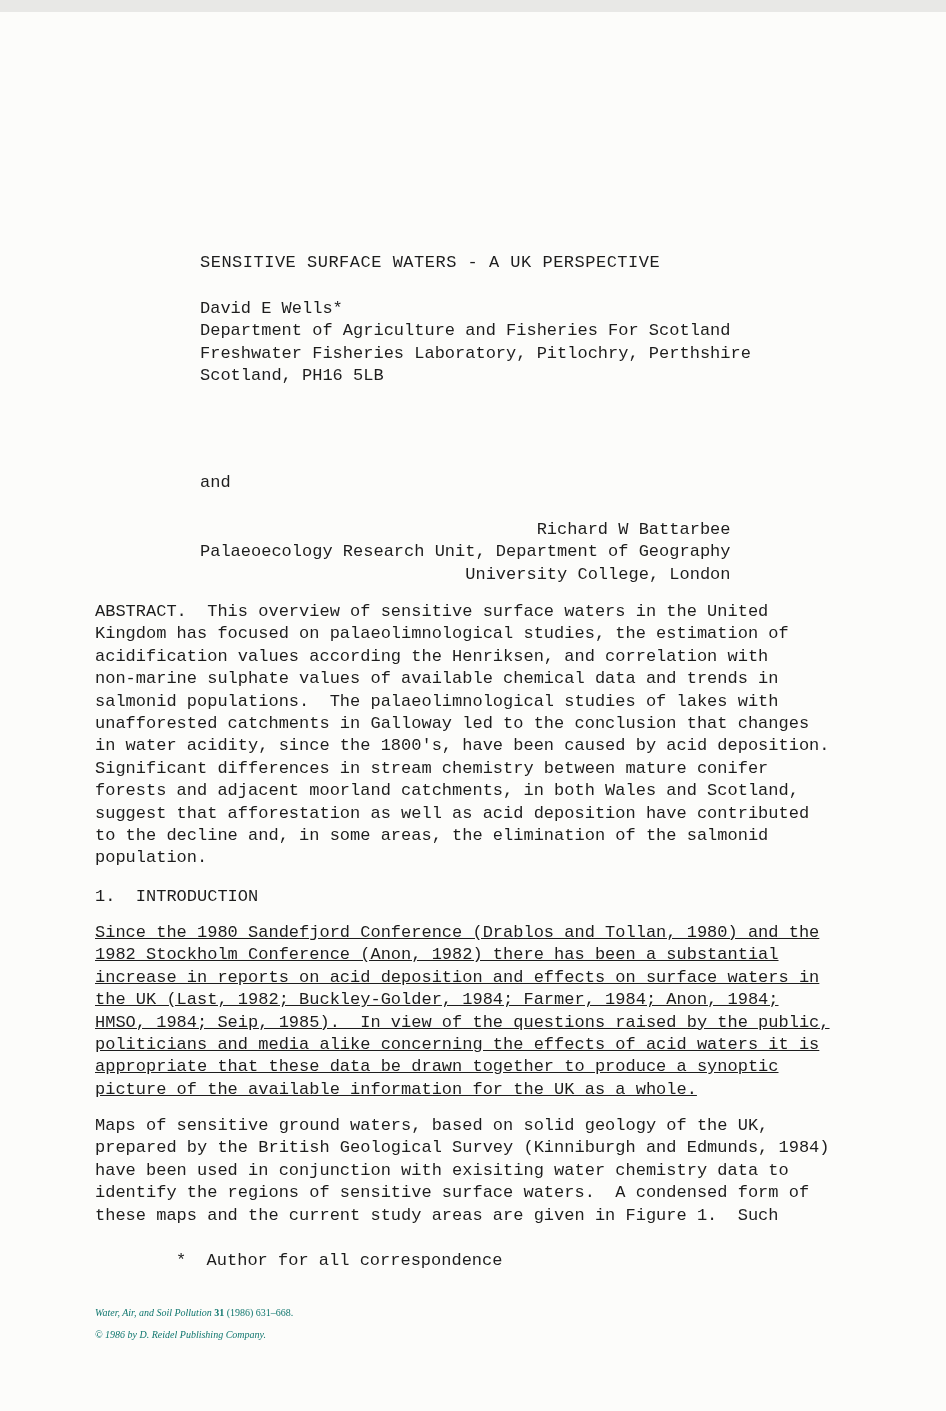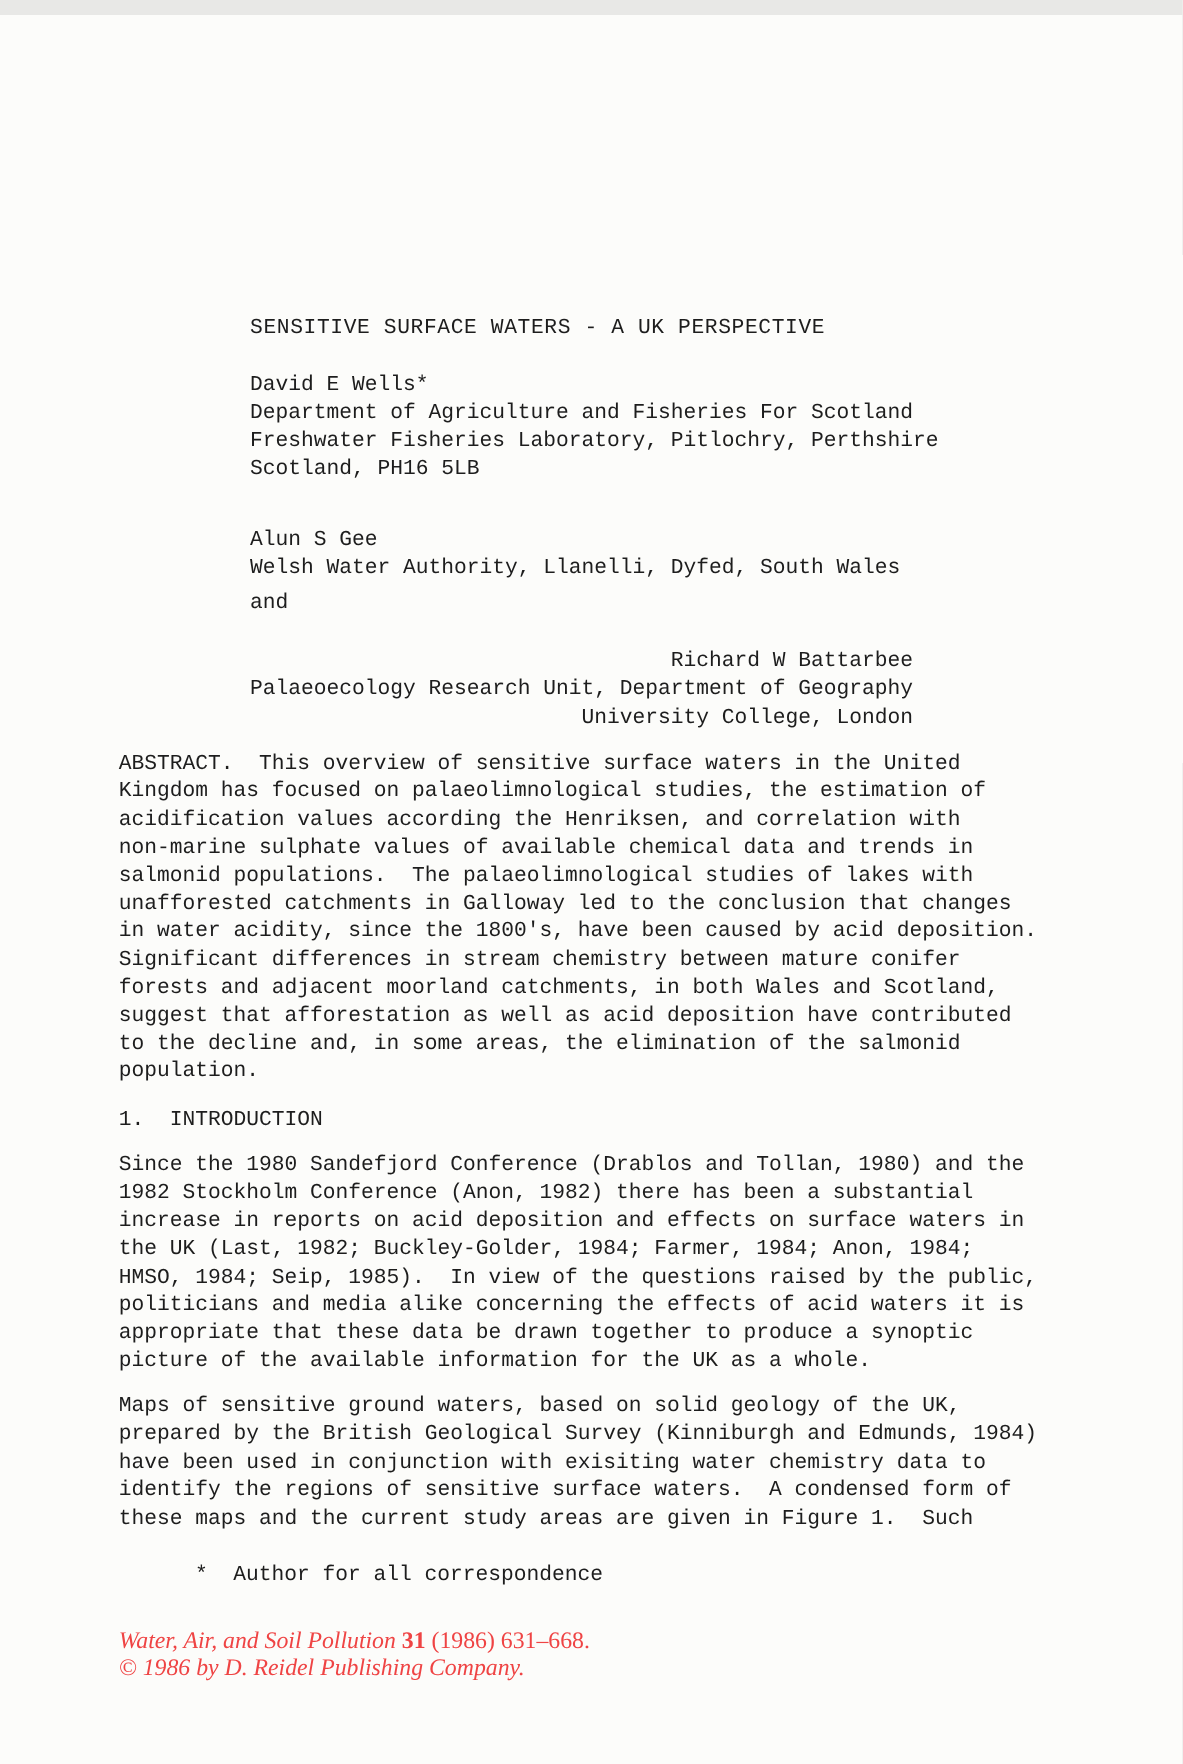--- a/index.html
+++ b/index.html
@@ -24,49 +24,47 @@
     margin: 0;
     white-space: pre-wrap;
   }
   #title        { top: 240px;  left: 200px; font-size: 17px; font-weight: normal; letter-spacing: 0.5px; }
   #author-block-1 { top: 286px;  left: 200px; }
   #author-block-2 { top: 410px;  left: 200px; }
   #connector      { top: 460px;  left: 200px; }
   #author-block-3 { top: 507px;  left: 200px; text-align: right; }
   #abstract       { top: 589px;  left: 95px;  width: 760px; }
   #section-heading{ top: 874px;  left: 95px; }
-  #paragraph-1    { top: 910px;  left: 95px;  width: 770px; }
+  #paragraph-1    { top: 910px;  left: 95px;  width: 770px; text-decoration: underline; }
   #paragraph-2    { top: 1103px; left: 95px;  width: 770px; }
-  #footnote       { top: 1238px; left: 156px; }
+  #footnote       { top: 1238px; left: 176px; }
   .footer-line {
     font-family: "Liberation Serif", "DejaVu Serif", serif;
-    font-size: 19px;
+    font-size: 10px;
     line-height: 21px;
-    color: #ef4444;
+    color: #0f766e;
     white-space: pre-wrap;
   }
   #footer-citation  { top: 1290px; left: 95px; }
   #footer-copyright { top: 1312px; left: 95px; font-style: italic; }
   .italic { font-style: italic; }
   .vol    { font-weight: bold; font-style: normal; }
 </style>
 </head>
 <body>
 
 <div class="page">
 
   <h1 class="abs" id="title">SENSITIVE SURFACE WATERS - A UK PERSPECTIVE</h1>
 
   <div class="abs" id="author-block-1">David E Wells*
 Department of Agriculture and Fisheries For Scotland
 Freshwater Fisheries Laboratory, Pitlochry, Perthshire
 Scotland, PH16 5LB</div>
 
-  <div class="abs" id="author-block-2">Alun S Gee
-Welsh Water Authority, Llanelli, Dyfed, South Wales</div>
 
   <div class="abs" id="connector">and</div>
 
   <div class="abs" id="author-block-3">Richard W Battarbee
 Palaeoecology Research Unit, Department of Geography
 University College, London</div>
 
   <div class="abs" id="abstract">ABSTRACT.  This overview of sensitive surface waters in the United
 Kingdom has focused on palaeolimnological studies, the estimation of
 acidification values according the Henriksen, and correlation with

